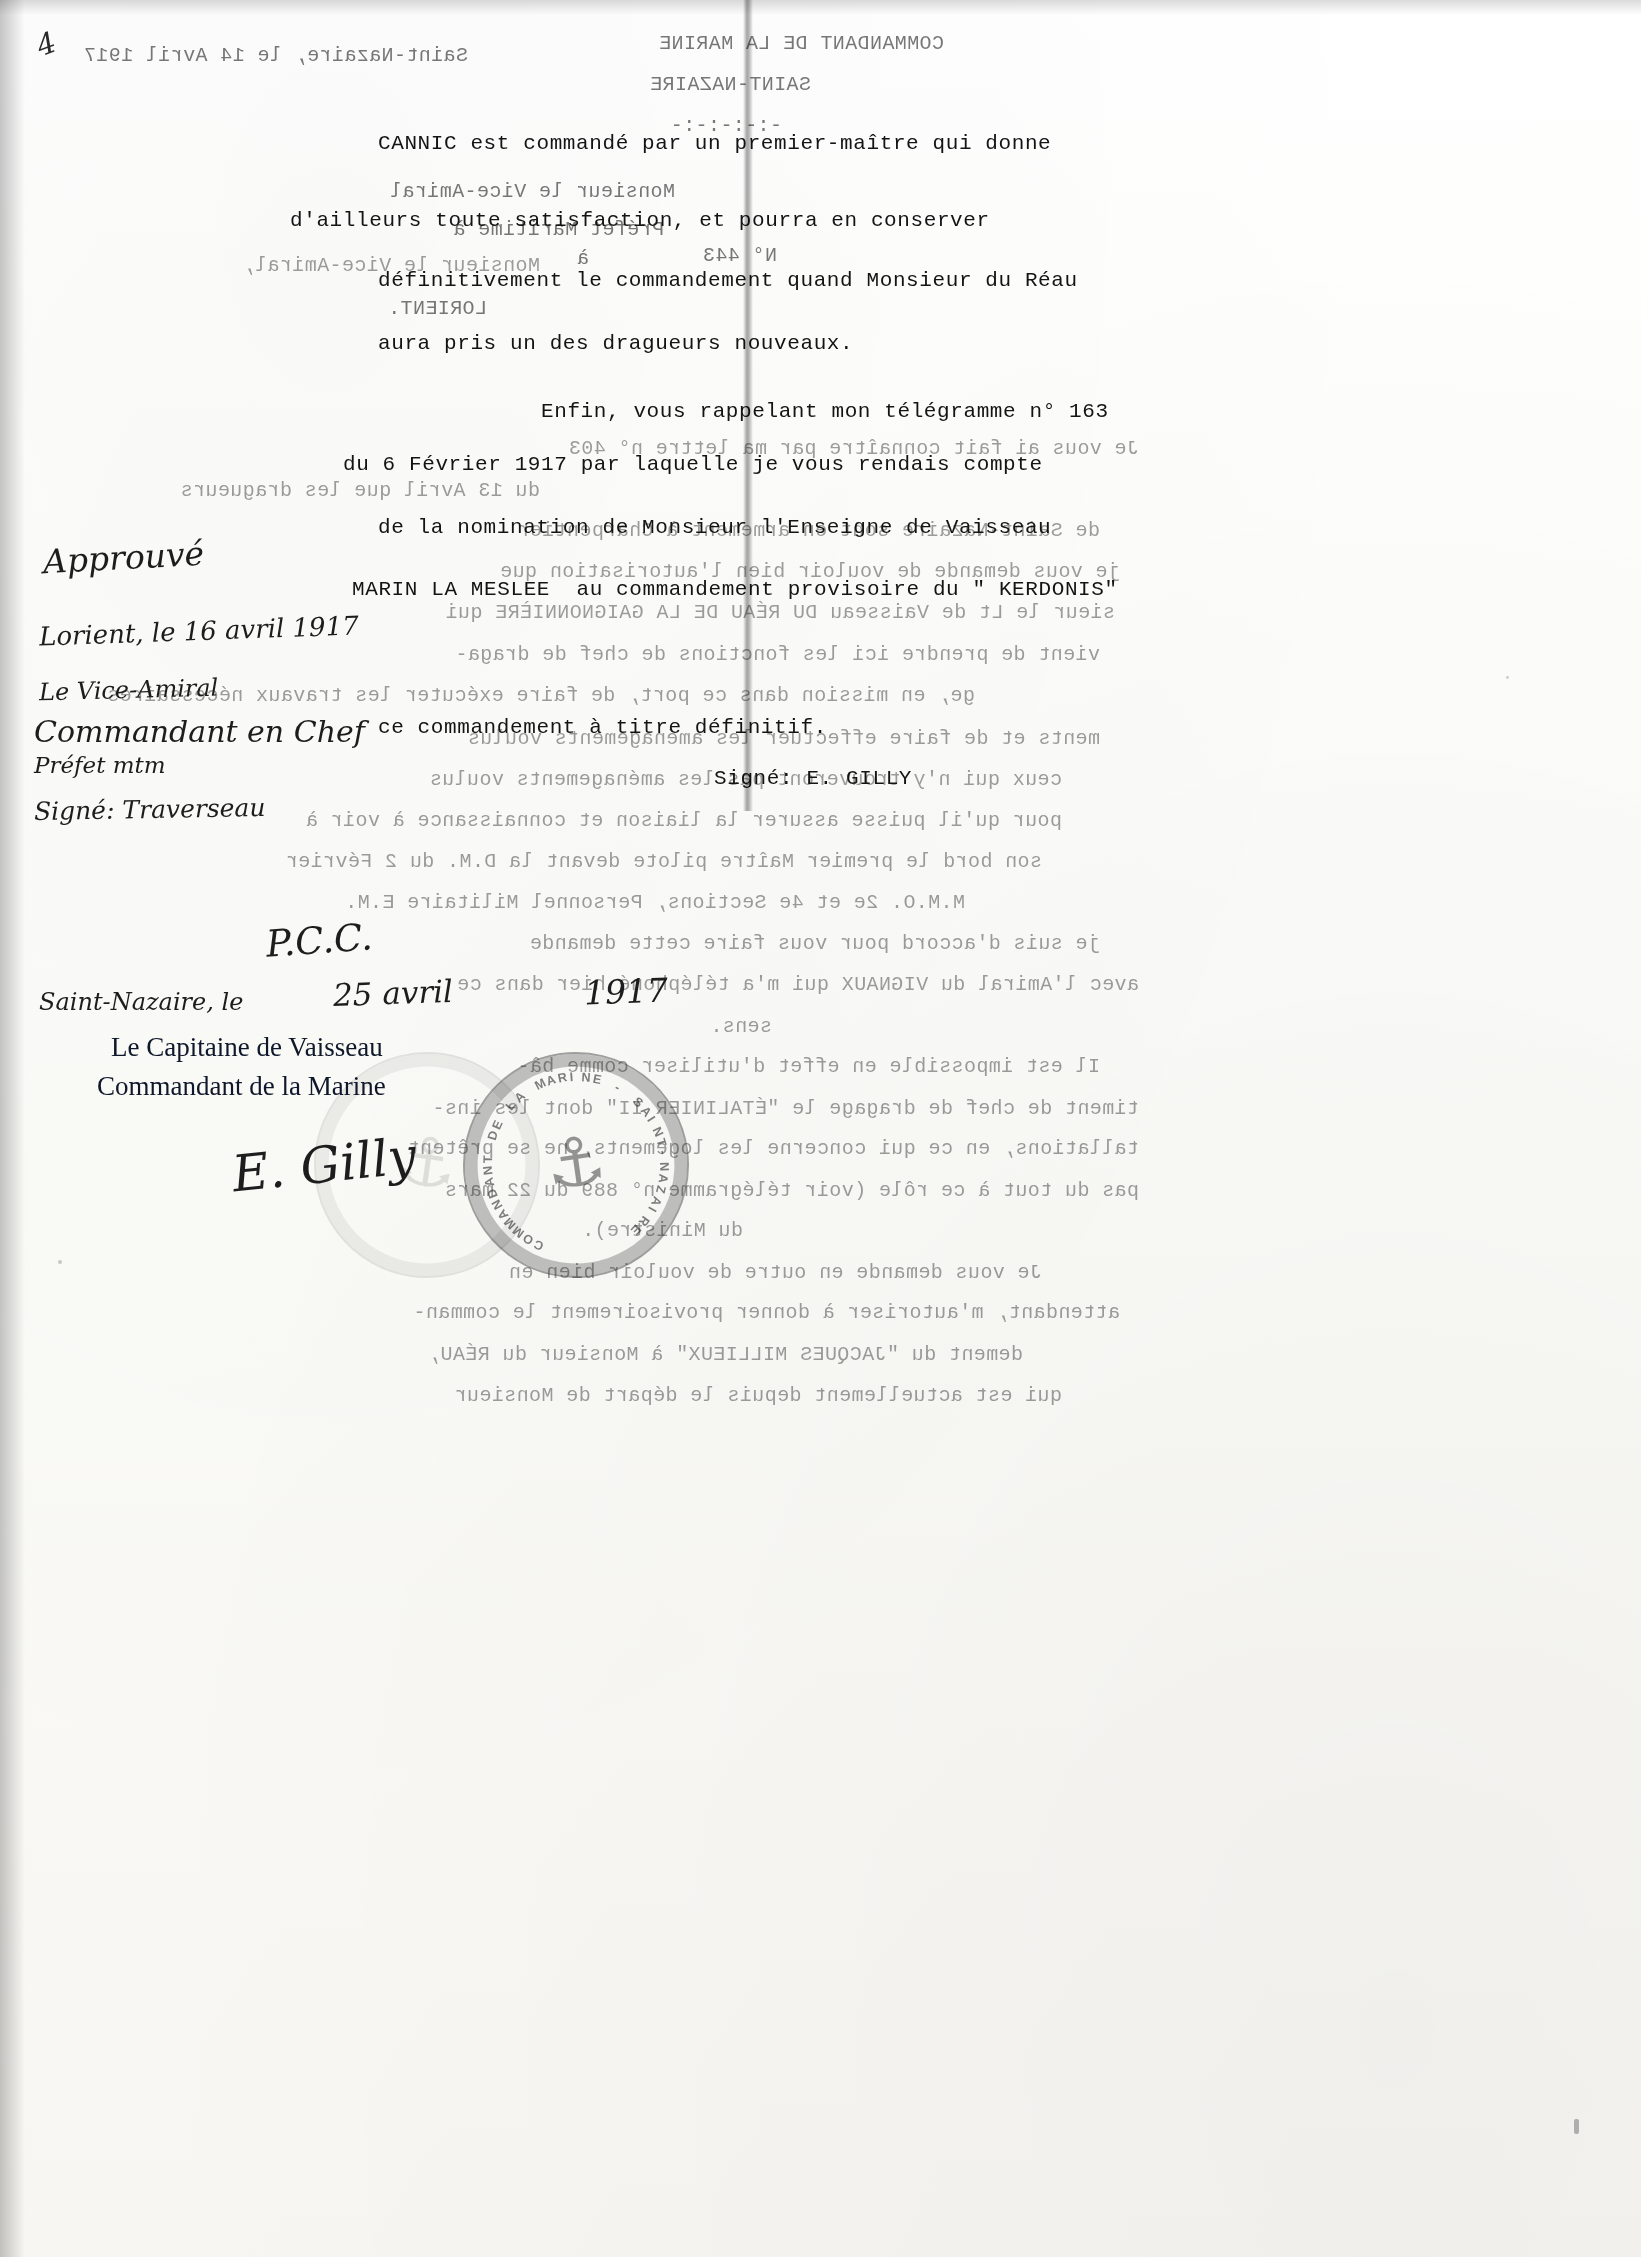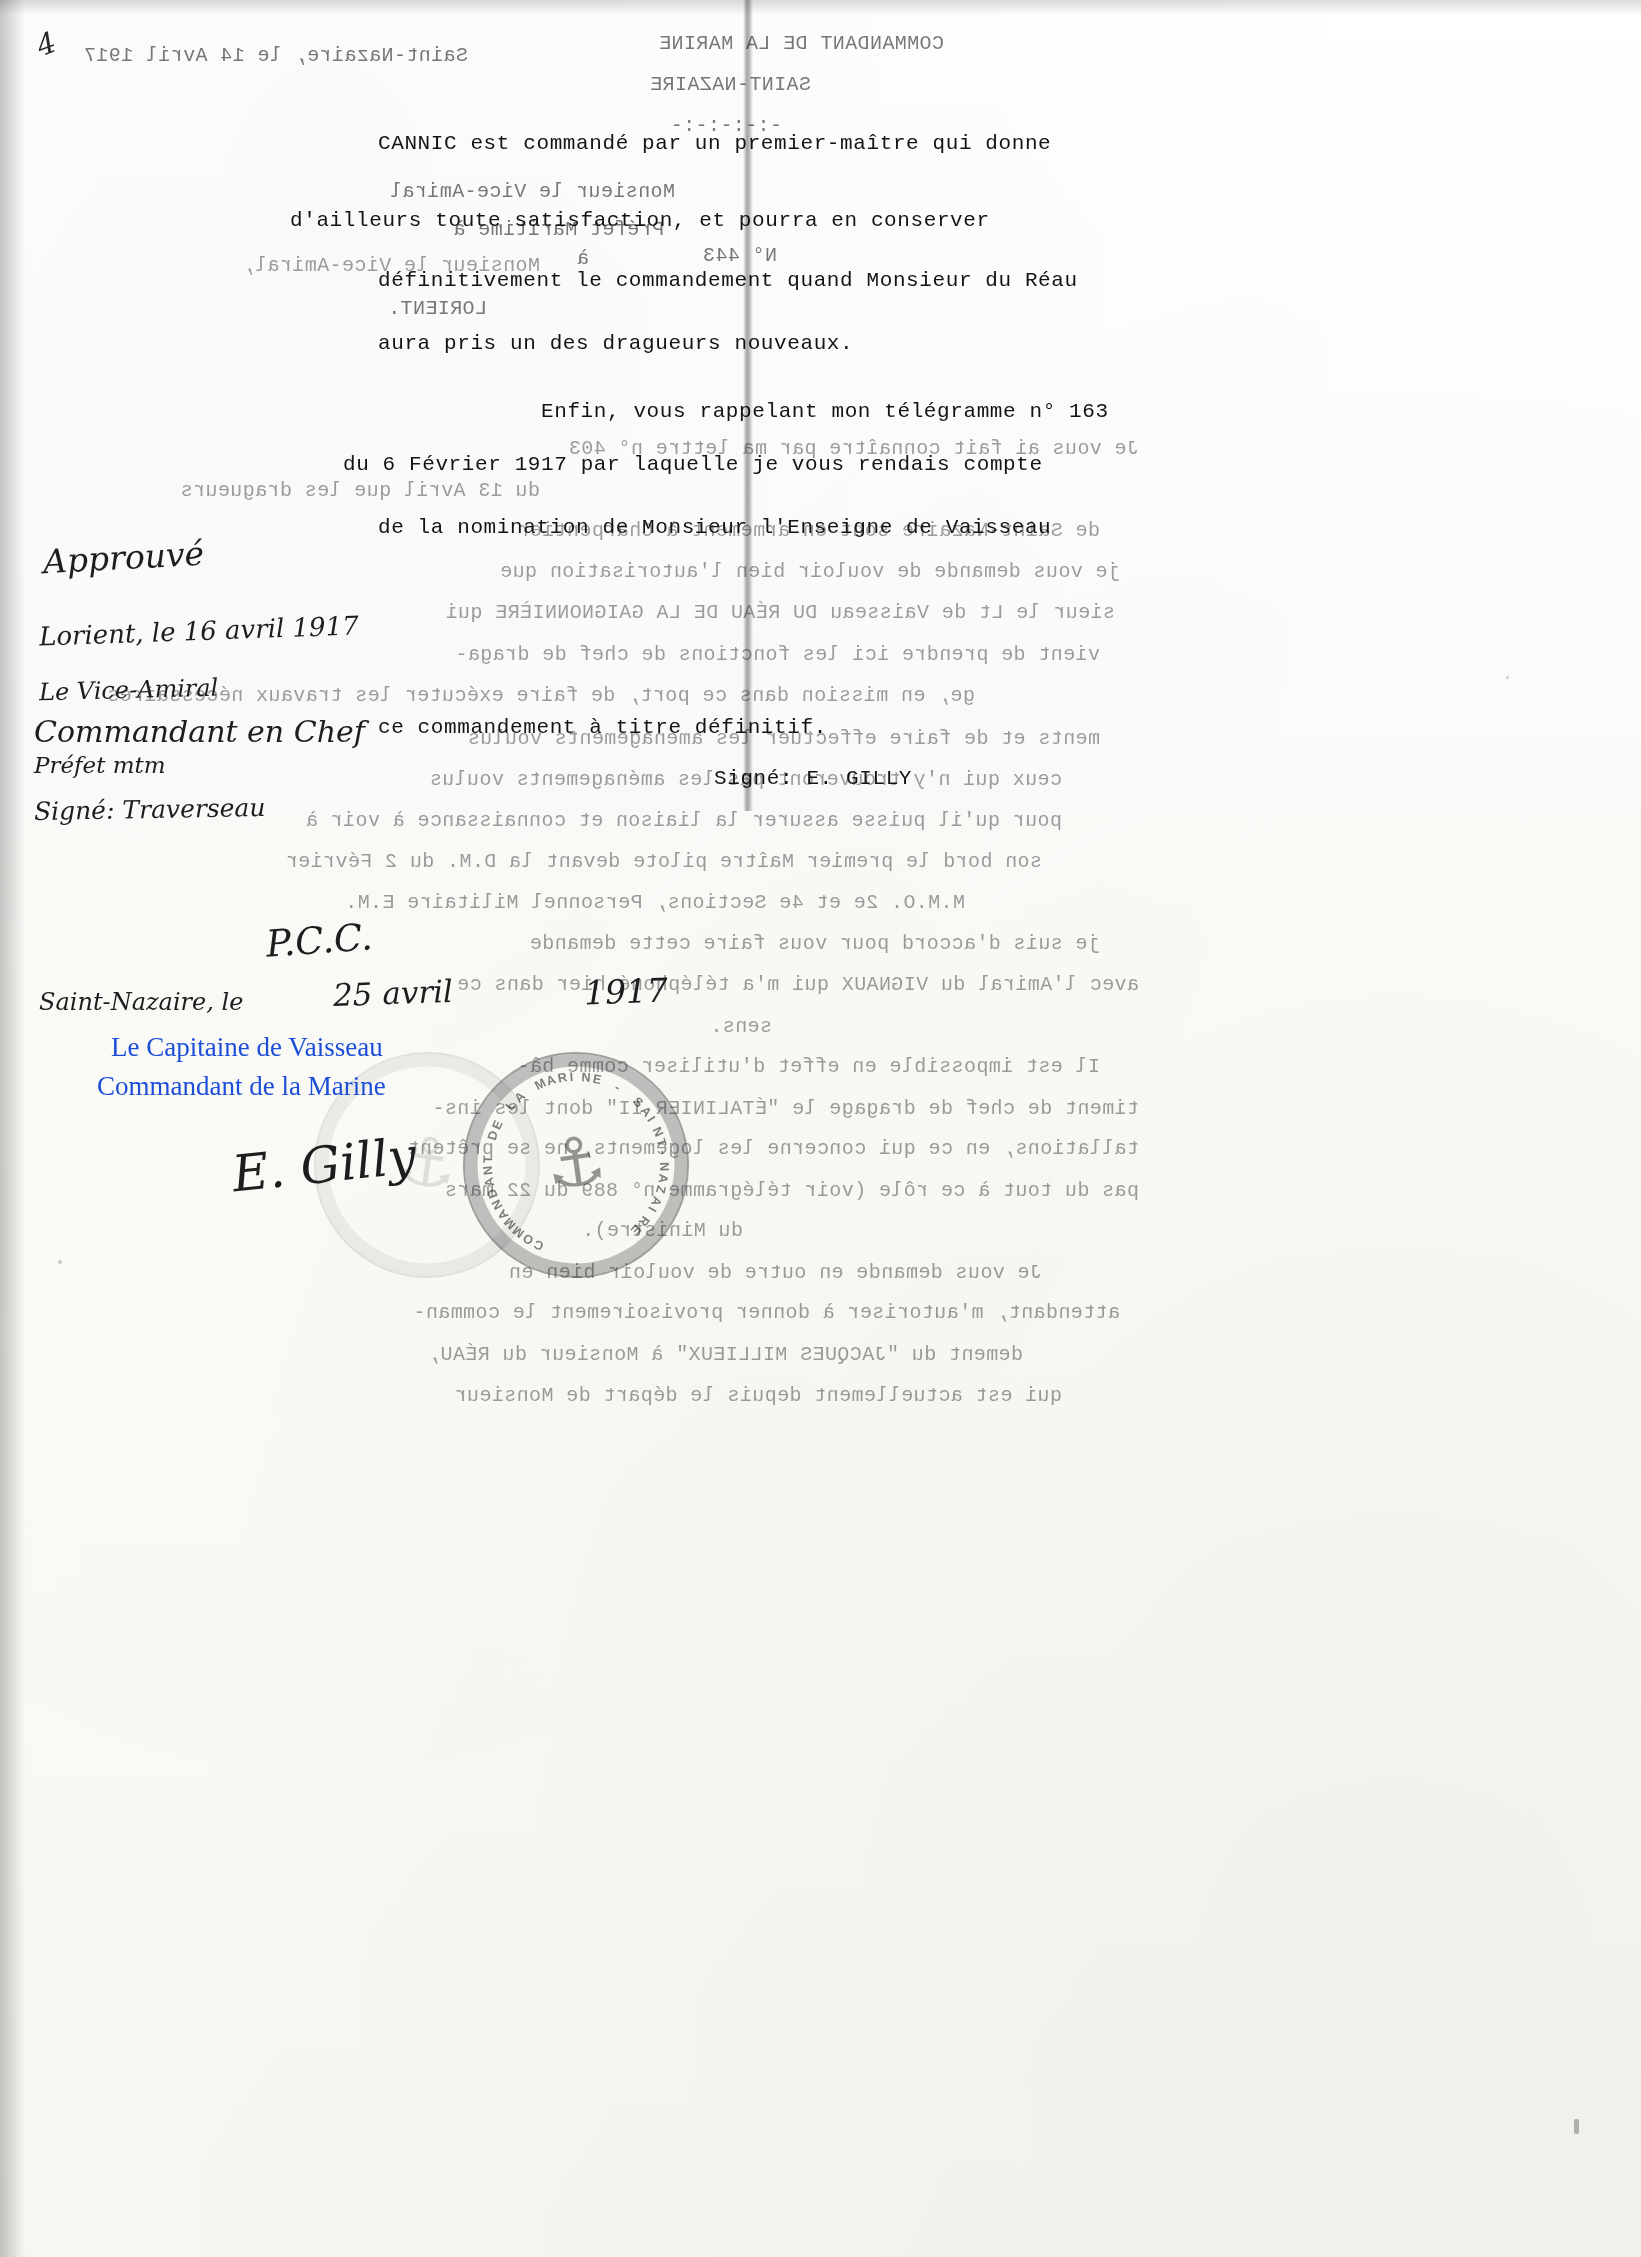--- a/index.html
+++ b/index.html
@@ -81,21 +81,21 @@
     color: #262626;
     letter-spacing: 0.4px;
   }
   .verso-layer .typed.faint { opacity: 0.72; }
 
   
   .hand {
     position: absolute;
     font-family: "DejaVu Serif", serif;
     font-style: italic;
-    color: #1d4ed8;
+    color: #0f172a;
     white-space: pre;
     line-height: 1.05;
   }
   .hand.ink { color: #1d1d1d; }
 
   
   .stamp {
     position: absolute;
     width: 222px;
     height: 222px;
@@ -199,20 +199,21 @@
   </div>
 
   <div class="recto-layer">
     <div class="typed" style="left:378px; top:133px;">CANNIC est commandé par un premier-maître qui donne</div>
     <div class="typed" style="left:290px; top:210px;">d'ailleurs toute satisfaction, et pourra en conserver</div>
     <div class="typed" style="left:378px; top:270px;">définitivement le commandement quand Monsieur du Réau</div>
     <div class="typed" style="left:378px; top:333px;">aura pris un des dragueurs nouveaux.</div>
     <div class="typed" style="left:541px; top:401px;">Enfin, vous rappelant mon télégramme n° 163</div>
     <div class="typed" style="left:343px; top:454px;">du 6 Février 1917 par laquelle je vous rendais compte</div>
     <div class="typed" style="left:378px; top:517px;">de la nomination de Monsieur l'Enseigne de Vaisseau</div>
+    <div class="typed" style="left:352px; top:579px;">MARIN LA MESLEE  au commandement provisoire du " KERDONIS"</div>
     <div class="typed" style="left:378px; top:705px;margin-top:12px;">ce commandement à titre définitif.</div>
     <div class="typed" style="left:714px; top:768px;">Signé: E. GILLY</div>
   </div>
 
   <div class="handwriting-layer">
     <div class="hand ink" style="left:43px; top:541px; font-size:33px; transform:rotate(-3deg);">Approuvé</div>
 
     <div class="hand ink" style="left:39px; top:618px; font-size:26px; transform:rotate(-2deg);">Lorient, le 16 avril 1917</div>
 
     <div class="hand ink" style="left:39px; top:678px; font-size:24px; transform:rotate(-1.5deg);">Le Vice-Amiral</div>

